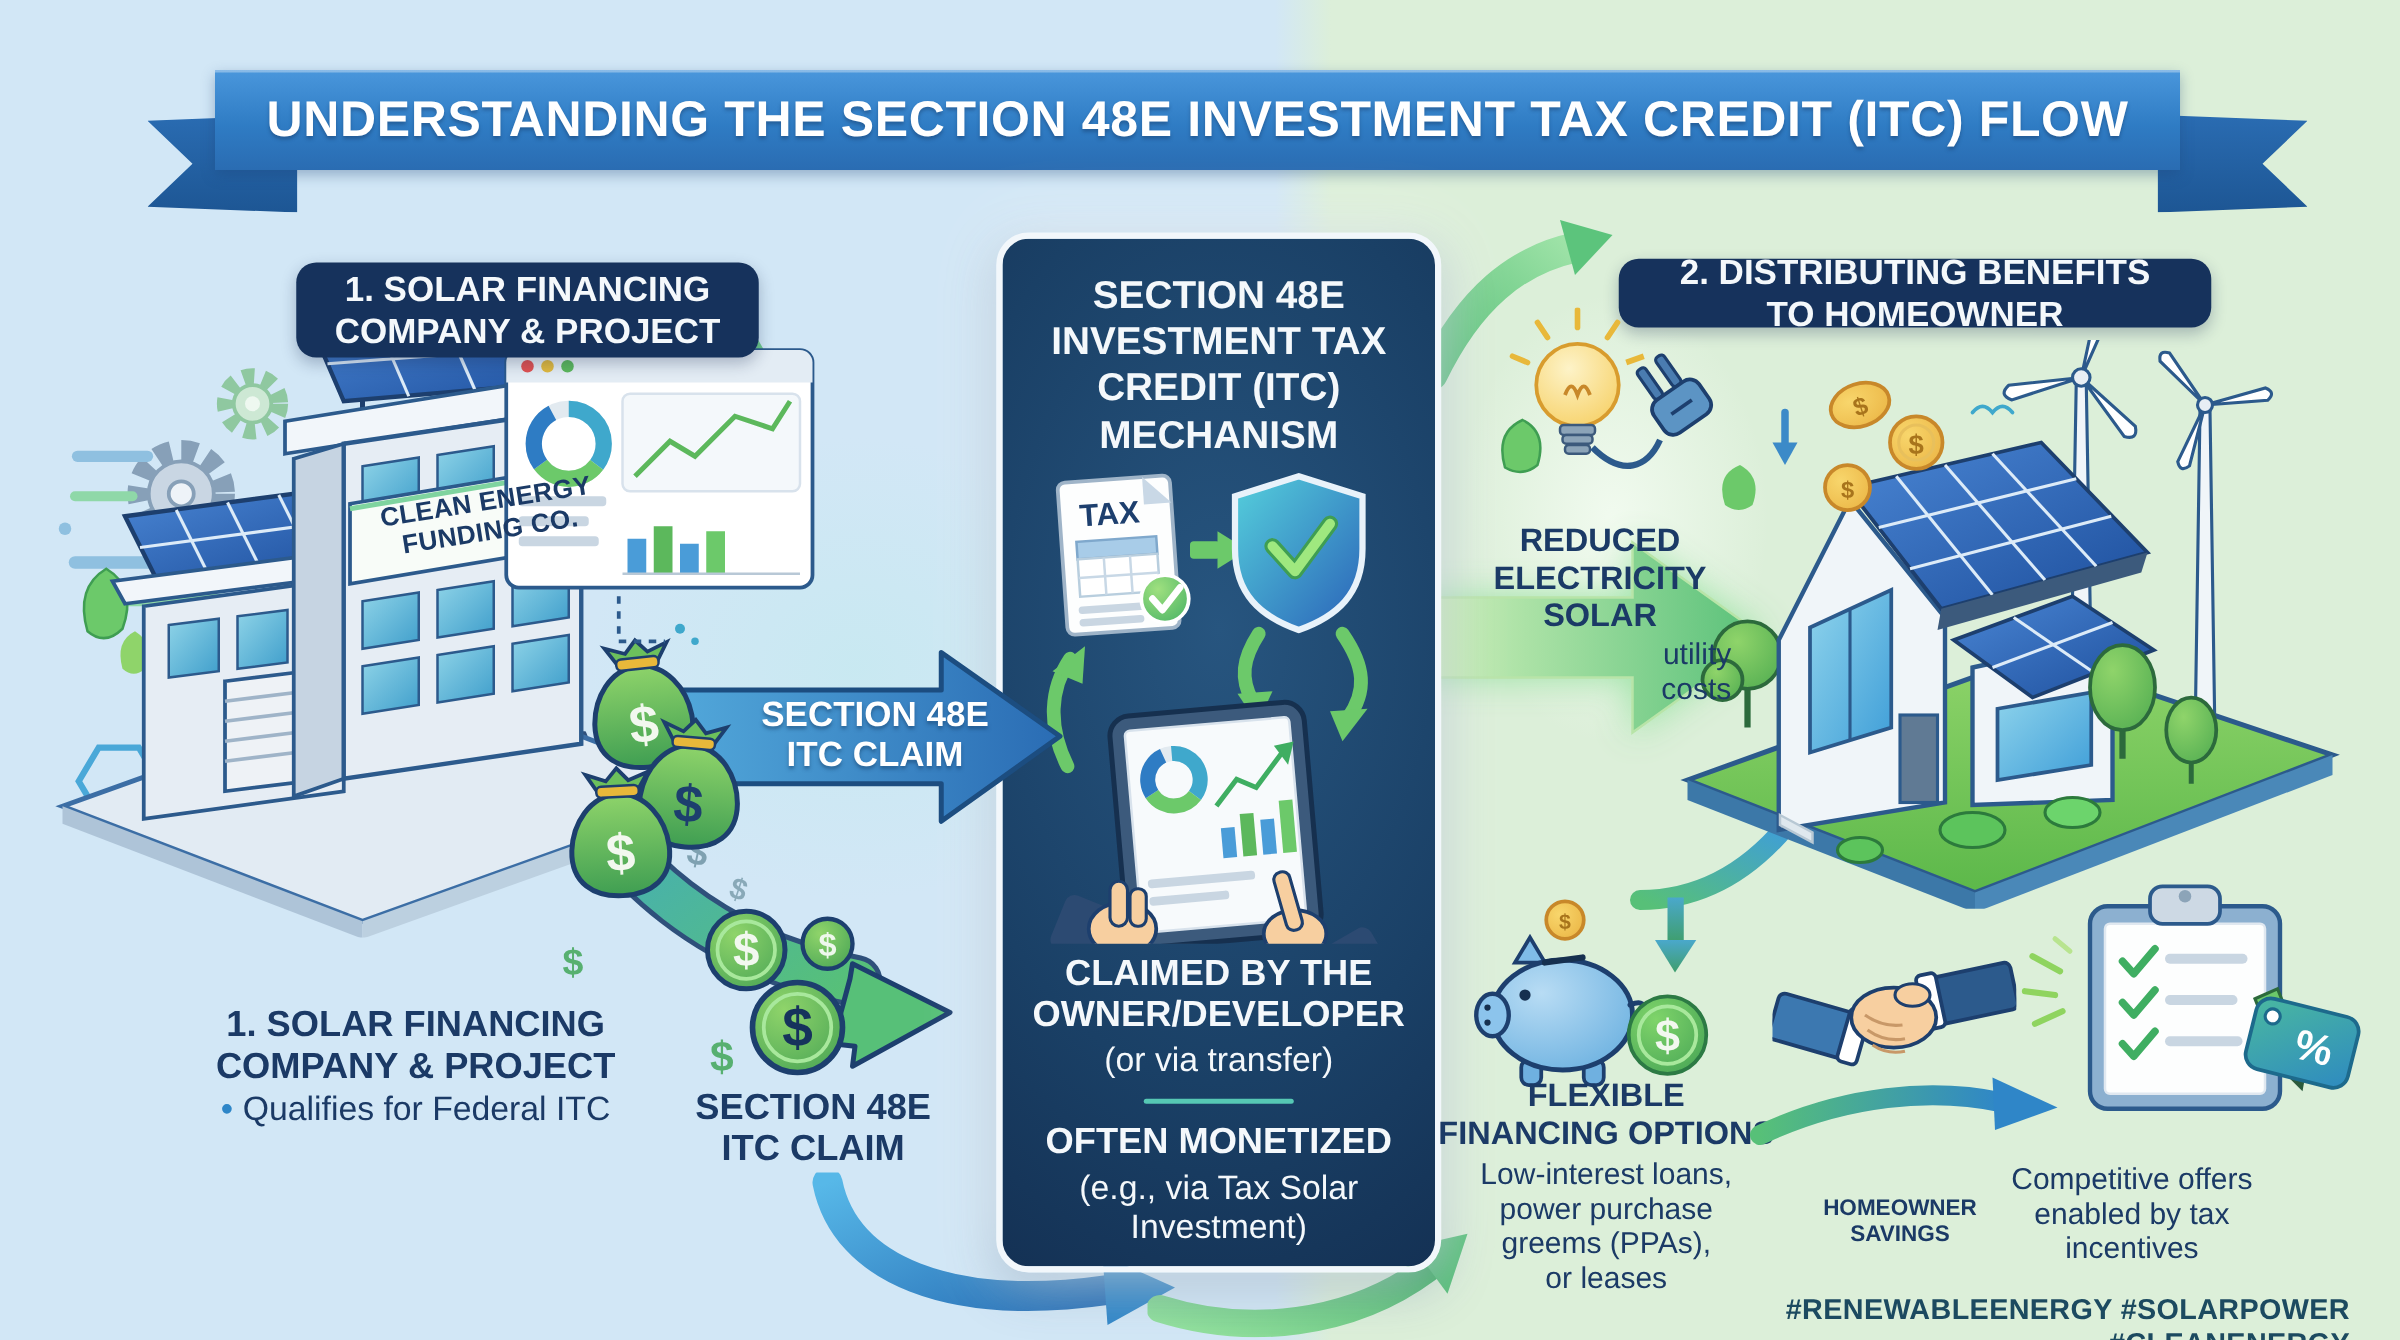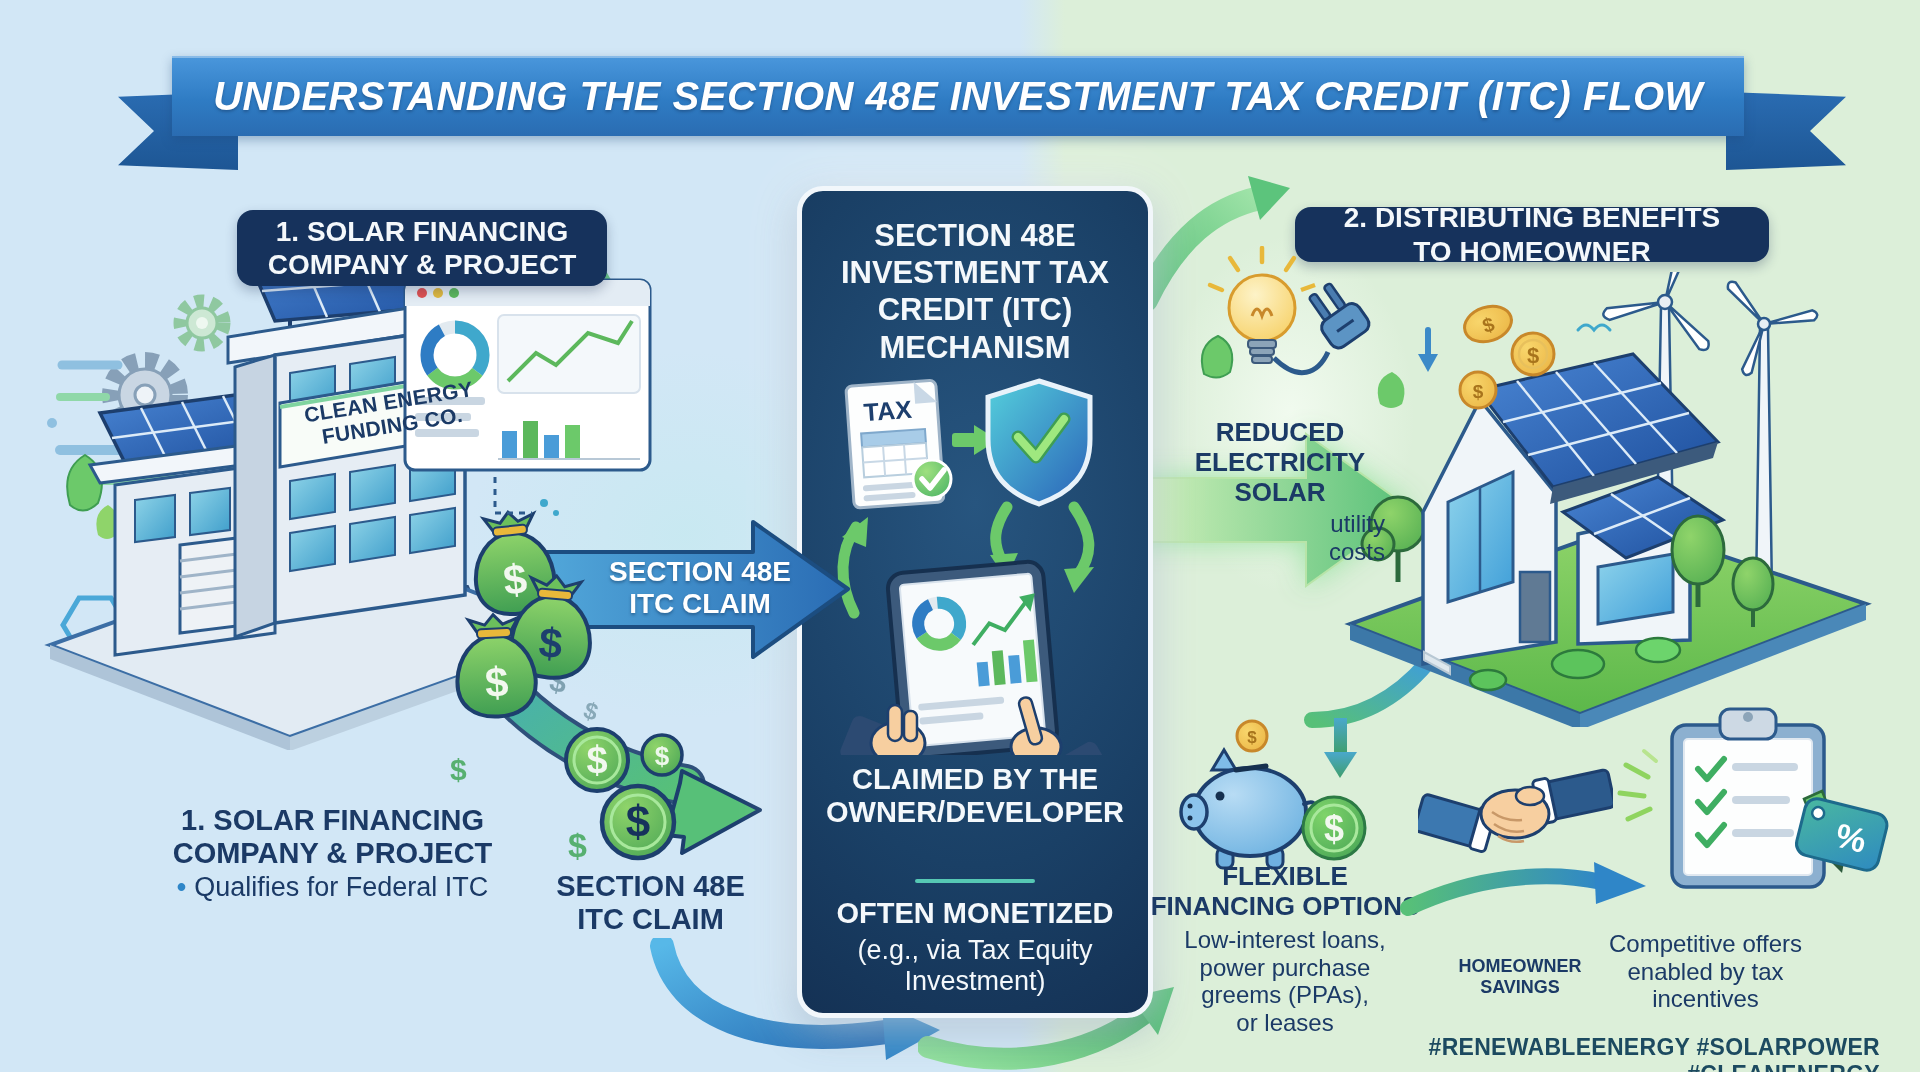--- a/index.html
+++ b/index.html
@@ -39,21 +39,21 @@
   <div class="abs" style="left:1020px;top:0;width:900px;height:1072px;
               background:linear-gradient(90deg,rgba(220,239,217,0) 0,#dcefd9 45px);"></div>
 
   <div class="abs glow" style="left:470px;top:350px;width:430px;height:370px;
               background:radial-gradient(closest-side,rgba(198,233,240,.8),rgba(198,233,240,0));"></div>
   <div class="abs" style="left:1165px;top:235px;width:250px;height:360px;border-radius:60px;
               background:radial-gradient(closest-side,rgba(242,251,240,.95),rgba(242,251,240,0));"></div>
 
   <div class="abs tail l" style="left:118px;top:92px;width:120px;height:78px;"></div>
   <div class="abs tail r" style="left:1726px;top:92px;width:120px;height:78px;"></div>
-  <div class="abs bannerbar" style="left:172px;top:56px;width:1572px;height:80px;font-style:italic;">
+  <div class="abs bannerbar" style="left:172px;top:56px;width:1572px;height:80px;">
     <div class="banner-title">UNDERSTANDING THE SECTION 48E INVESTMENT TAX CREDIT (ITC) FLOW</div>
   </div>
 
   <svg class="abs" style="left:430px;top:585px;" width="360" height="300" viewBox="0 0 360 300">
     <defs>
       <linearGradient id="ct-band" x1="0" y1="0" x2="1" y2="1">
         <stop offset="0" stop-color="#3fa8cc"></stop>
           <stop offset="1" stop-color="#57c078"></stop>
       </linearGradient>
       <radialGradient id="ct-coin" cx=".35" cy=".3" r="1">
@@ -222,23 +222,24 @@
       </g>
       <g>
         <rect x="246" y="376" width="60" height="44" rx="8" fill="#2c4a72" transform="rotate(-30 276 398)"></rect>
         <ellipse cx="234" cy="372" rx="25" ry="19" fill="#f7cfa0" stroke="#1d3f6e" stroke-width="3"></ellipse>
         <rect x="222" y="322" width="13" height="48" rx="6" fill="#f7cfa0" stroke="#1d3f6e" stroke-width="2.5" transform="rotate(-16 228 346)"></rect>
       </g>
     </svg>
 
     <div class="ptxt" style="top:572px;font-size:29px;font-weight:800;">CLAIMED BY THE
 OWNER/DEVELOPER</div>
+    <div class="ptxt" style="top:642px;font-size:27px;font-weight:400;">(or via transfer)</div>
     <div class="divider" style="top:688px;"></div>
     <div class="ptxt" style="top:706px;font-size:29px;font-weight:800;">OFTEN MONETIZED</div>
-    <div class="ptxt" style="top:744px;font-size:27px;font-weight:400;">(e.g., via Tax Equity
+    <div class="ptxt" style="top:744px;font-size:27px;font-weight:400;">(e.g., via Tax Solar
 Investment)</div>
   </div>
 
   <svg class="abs" style="left:508px;top:512px;" width="350" height="155" viewBox="0 0 350 155">
     <defs>
         <linearGradient id="ca" x1="0" y1="0" x2="1" y2="0">
       <stop offset="0" stop-color="#56aede"></stop>
           <stop offset="1" stop-color="#2a6cb4"></stop>
         </linearGradient>
       </defs>

